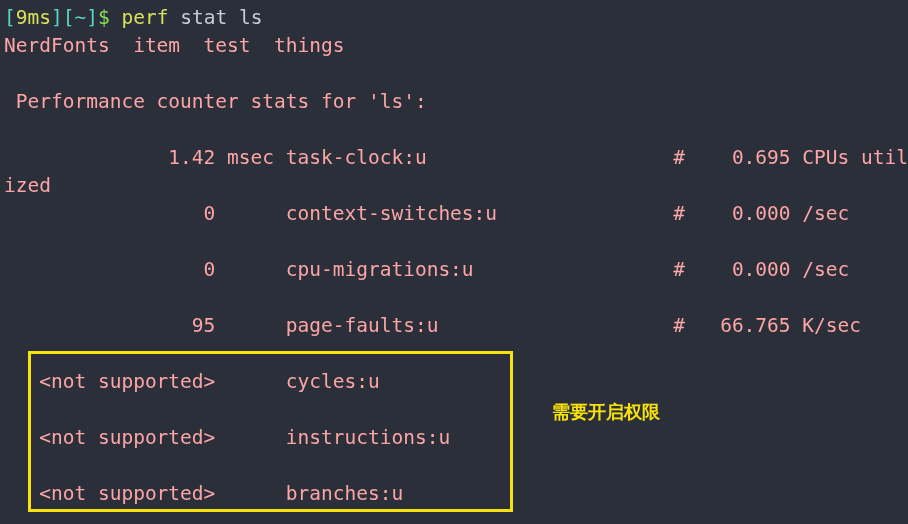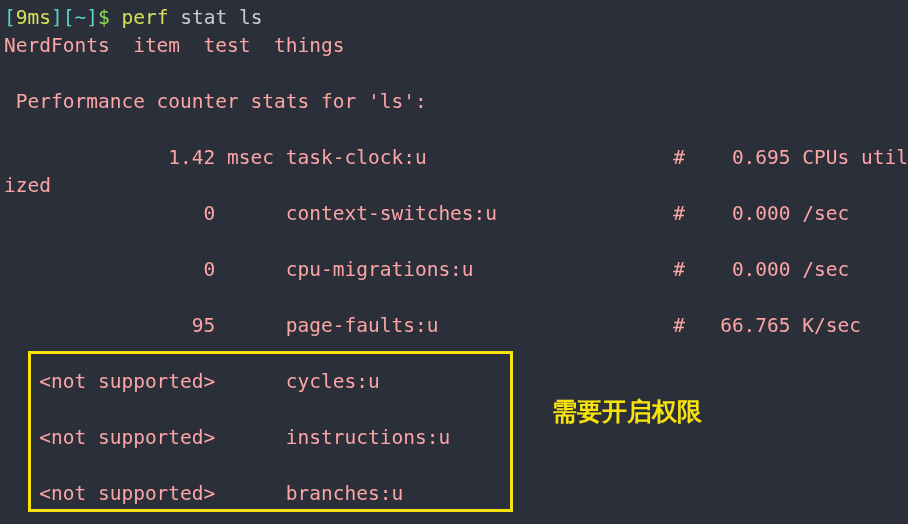--- a/index.html
+++ b/index.html
@@ -66,21 +66,21 @@
     box-sizing: border-box;
     background: transparent;
     pointer-events: none;
   }
 
   #annotation {
     position: absolute;
     left: 552px;
     top: 397px;
     font-family: "DejaVu Sans", "Liberation Sans", sans-serif;
-    font-size: 25px;
+    font-size: 18px;
     line-height: 30px;
     color: #f8e20c;
     font-weight: 600;
     white-space: pre;
   }
 </style>
 </head>
 <body>
 
 <div id="terminal">

